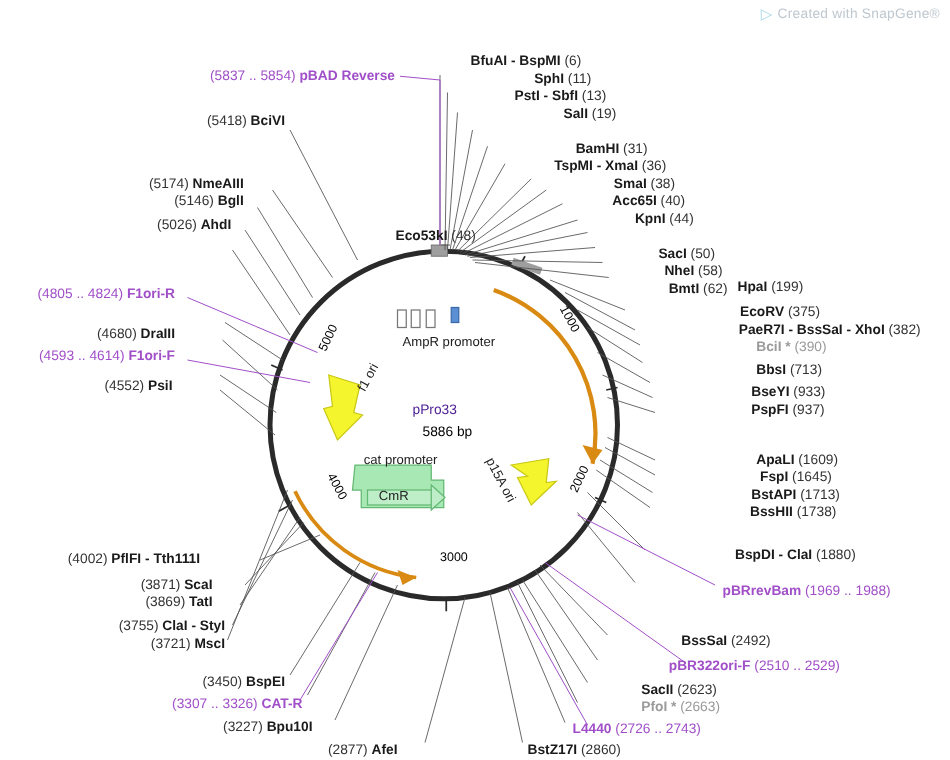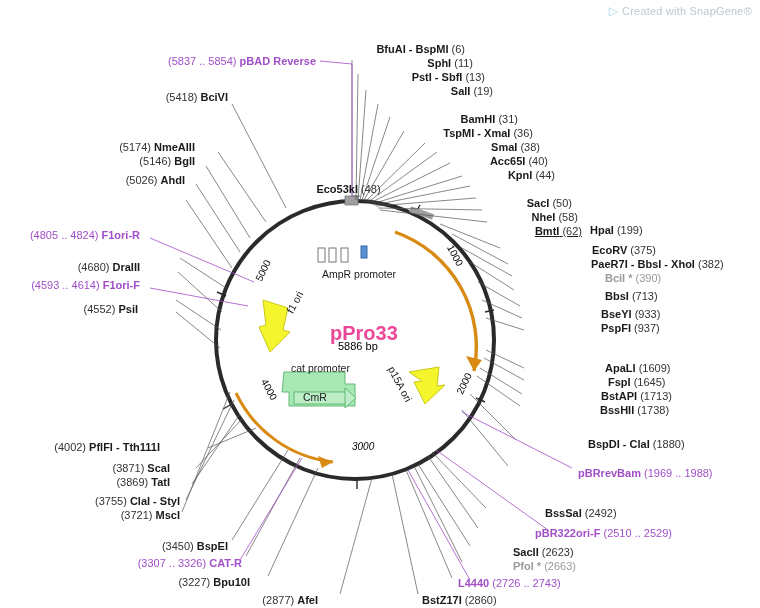--- a/index.html
+++ b/index.html
@@ -55,23 +55,23 @@
   .purple, .purple .nm, .purple .pos { color: #a14fc8; }
   .grey, .grey .nm, .grey .pos { color: #9a9a9a; }
   .feat-label {
     position: absolute;
     font-size: 10.5px;
     color: #222;
     white-space: nowrap;
   }
   .title {
     position: absolute;
-    font-weight: bold;
-    font-size: 20px;
-    color: #ec4899;
+    font-weight: normal;
+    font-size: 11px;
+    color: #4c1d95;
     white-space: nowrap;
   }
   .subtitle {
     position: absolute;
     font-size: 11px;
     color: #000;
     white-space: nowrap;
   }
   .tick-label {
     position: absolute;
@@ -202,21 +202,21 @@
       <line x1="408" y1="470" x2="470" y2="580"></line>
       <line x1="302" y1="458" x2="240" y2="560"></line>
     </g>
   </svg>
 
   <div class="title" style="left:330px; top:322px;">pPro33</div>
   <div class="subtitle" style="left:338px; top:340px;">5886 bp</div>
 
   <div class="tick-label" style="left:444px; top:250px; transform:rotate(62deg);">1000</div>
   <div class="tick-label" style="left:453px; top:378px; transform:rotate(-65deg);">2000</div>
-  <div class="tick-label" style="left:352px; top:441px;font-style:italic;">3000</div>
+  <div class="tick-label" style="left:352px; top:441px;">3000</div>
   <div class="tick-label" style="left:258px; top:384px; transform:rotate(62deg);">4000</div>
   <div class="tick-label" style="left:252px; top:265px; transform:rotate(-65deg);">5000</div>
 
   <div class="feat-label" style="left:322px; top:268px;">AmpR promoter</div>
   <div class="feat-label" style="left:283px; top:296px; transform:rotate(-62deg);">f1 ori</div>
   <div class="feat-label" style="left:291px; top:362px;">cat promoter</div>
   <div class="feat-label" style="left:303px; top:391px;">CmR</div>
   <div class="feat-label" style="left:381px; top:378px; transform:rotate(62deg);">p15A ori</div>
 
   <div class="lbl left" style="left:130px; top:43px; width:335px;">
@@ -260,35 +260,35 @@
     <span class="pos">(48)</span>
   </div>
   <div class="lbl left" style="left:130px; top:197px; width:442px;text-align:right;">
     <span class="nm">SacI</span>
     <span class="pos">(50)</span>
   </div>
   <div class="lbl left" style="left:130px; top:211px; width:448px;">
     <span class="nm">NheI</span>
     <span class="pos">(58)</span>
   </div>
-  <div class="lbl left" style="left:130px; top:225px; width:452px;text-decoration:underline;">
+  <div class="lbl left" style="left:130px; top:225px; width:452px;">
     <span class="nm">BmtI</span>
     <span class="pos">(62)</span>
   </div>
 
   <div class="lbl right" style="left:590px; top:224px;">
     <span class="nm">HpaI</span>
     <span class="pos">(199)</span>
   </div>
   <div class="lbl right" style="left:592px; top:244px;">
     <span class="nm">EcoRV</span>
     <span class="pos">(375)</span>
   </div>
   <div class="lbl right" style="left:591px; top:258px;">
-    <span class="nm">PaeR7I - BbsI - XhoI</span>
+    <span class="nm">PaeR7I - BssSaI - XhoI</span>
     <span class="pos">(382)</span>
   </div>
   <div class="lbl right grey" style="left:605px; top:272px;">
     <span class="nm">BciI *</span>
     <span class="pos">(390)</span>
   </div>
   <div class="lbl right" style="left:605px; top:290px;">
     <span class="nm">BbsI</span>
     <span class="pos">(713)</span>
   </div>

